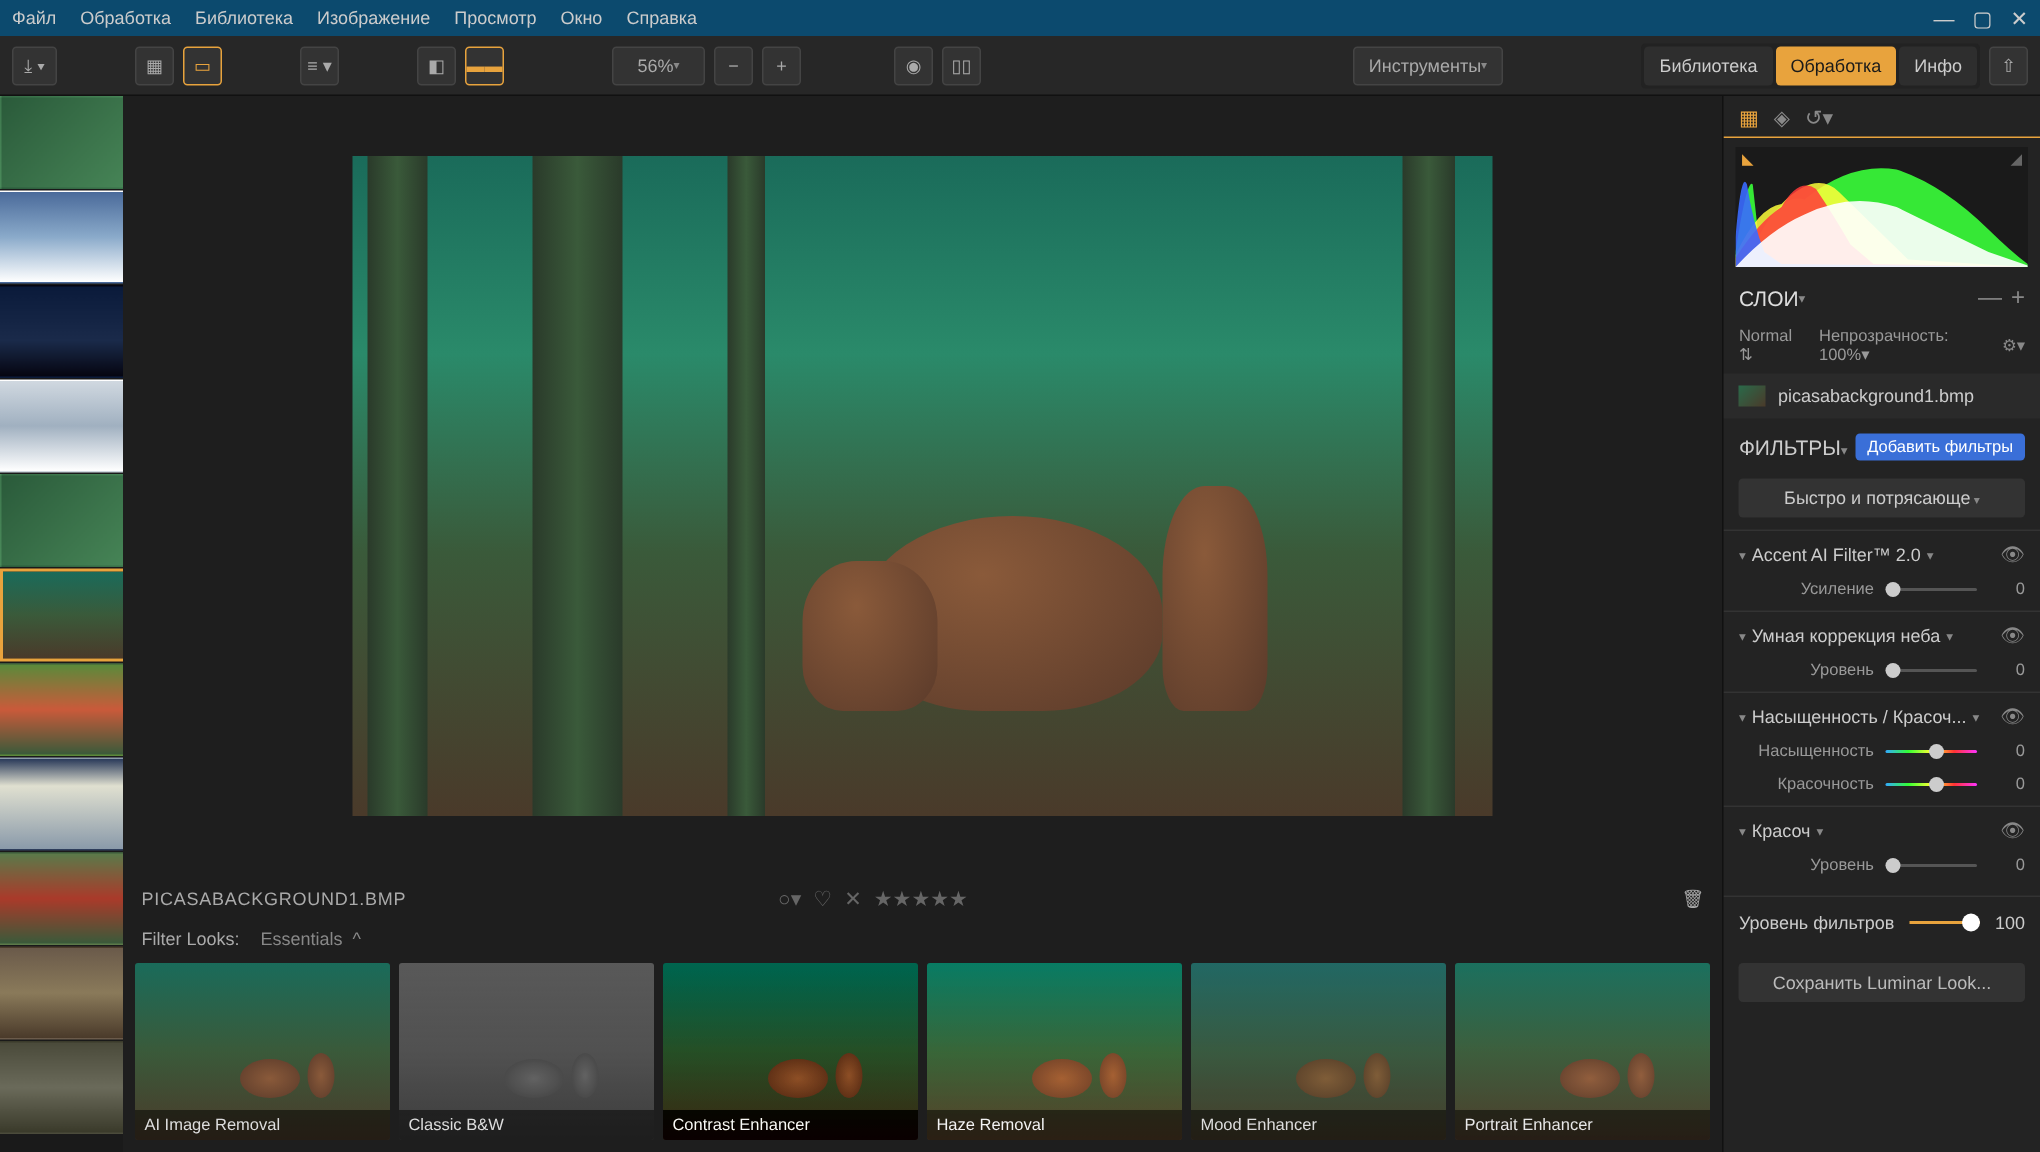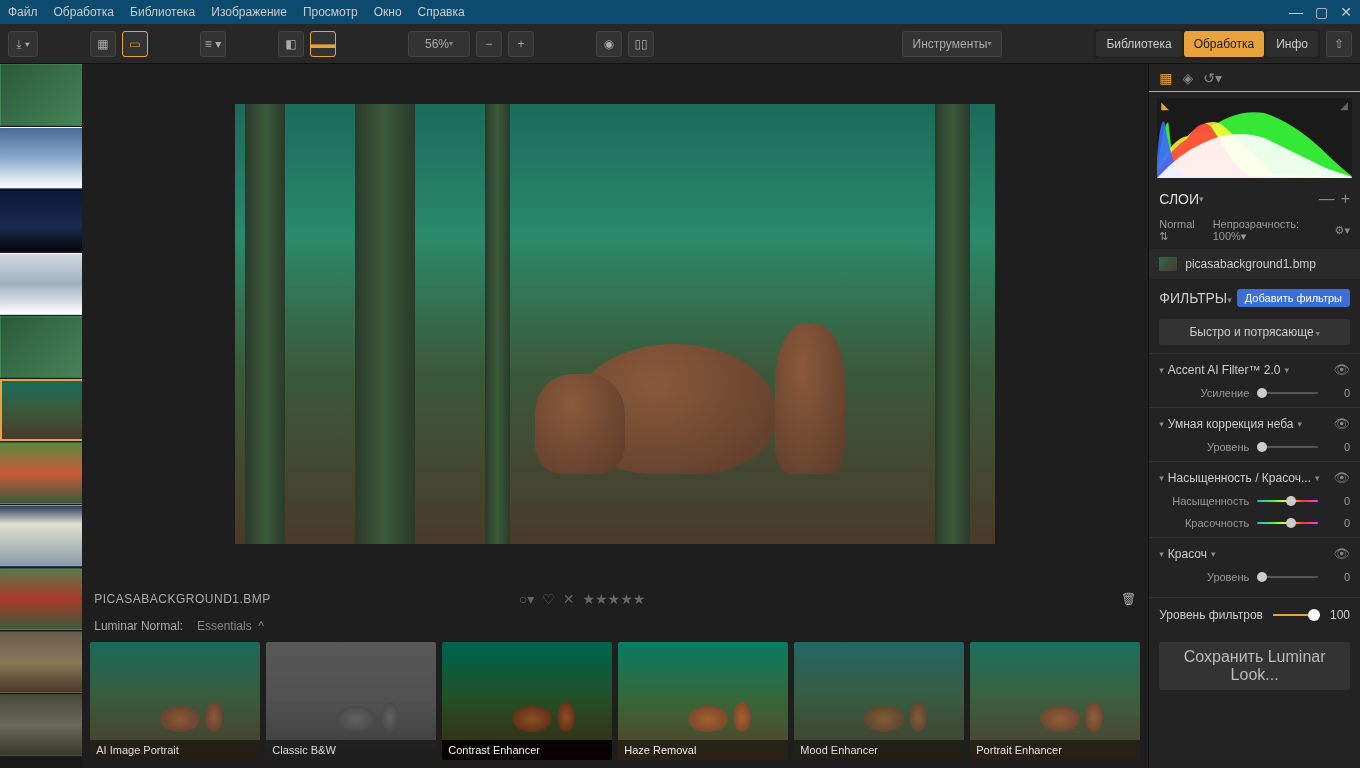--- a/index.html
+++ b/index.html
@@ -62,21 +62,21 @@
 .filter-title .eye { margin-left: auto; color: #888; font-size: 13px; }
 .slider-row { display: flex; align-items: center; margin-top: 10px; gap: 8px; font-size: 11px; color: #999; }
 .slider-row .slab { width: 90px; text-align: right; }
 .slider-row .track { flex: 1; height: 2px; background: #555; position: relative; border-radius: 1px; }
 .slider-row .track.rainbow { background: linear-gradient(90deg,#3af,#3f3,#ff3,#f33,#f3f); }
 .slider-row .knob { position: absolute; width: 10px; height: 10px; background: #ccc; border-radius: 50%; top: -4px; left: 0; }
 .slider-row .val { width: 24px; text-align: right; }
 .amount-row { display: flex; align-items: center; padding: 10px; gap: 10px; font-size: 12px; border-top: 1px solid #333; margin-top: 6px; }
 .amount-row .track { flex: 1; height: 2px; background: #e8a33d; position: relative; }
 .amount-row .knob { position: absolute; right: 0; top: -5px; width: 12px; height: 12px; background: #fff; border-radius: 50%; }
-.save-btn { margin: 10px; padding: 6px 10px; background: #333; text-align: center; border-radius: 3px; font-size: 16px; color: #bbb; }
+.save-btn { margin: 10px; padding: 6px 10px; background: #333; text-align: center; border-radius: 3px; font-size: 12px; color: #bbb; }
 ::-webkit-scrollbar { width: 8px; }
 ::-webkit-scrollbar-track { background: #1a1a1a; }
 ::-webkit-scrollbar-thumb { background: #444; }
 
 
 .t-blue { background: linear-gradient(180deg,#4a6a9a,#8aaaca,#ffffff); }
 .t-night { background: linear-gradient(180deg,#0a1a3a,#1a2a4a 60%,#050510); }
 .t-winter { background: linear-gradient(180deg,#d0d8e0,#a0b0c0,#ffffff); }
 .t-forest { background: linear-gradient(180deg,#1a6b5a,#3a5a3a,#4a3a2a); }
 .t-autumn { background: linear-gradient(180deg,#5a8a3a,#ca5a3a,#3a5a3a); }
@@ -164,28 +164,28 @@
       <span class="fname">PICASABACKGROUND1.BMP</span>
       <div class="icons">
         <span>○▾</span>
         <span>♡</span>
         <span>✕</span>
         <span>★★★★★</span>
       </div>
       <span style="margin-left:auto">🗑</span>
     </div>
     <div class="looks-header">
-      <span class="lab">Luminar Normal:</span>
+      <span class="lab">Filter Looks:</span>
       <span class="cat"><span>Essentials</span> &nbsp;^</span>
     </div>
     <div class="looks-strip">
       <div class="look">
           <div class="mini-bear" style="width:40px;height:26px;bottom:28px;left:70px"></div>
           <div class="mini-bear" style="width:18px;height:30px;bottom:28px;left:115px"></div>
-          <div class="look-label">AI Image Portrait</div>
+          <div class="look-label">AI Image Removal</div>
         </div>
       <div class="look bw">
           <div class="mini-bear" style="width:40px;height:26px;bottom:28px;left:70px"></div>
           <div class="mini-bear" style="width:18px;height:30px;bottom:28px;left:115px"></div>
           <div class="look-label">Classic B&amp;W</div>
         </div>
       <div class="look" style="filter:contrast(1.3)">
           <div class="mini-bear" style="width:40px;height:26px;bottom:28px;left:70px"></div>
           <div class="mini-bear" style="width:18px;height:30px;bottom:28px;left:115px"></div>
           <div class="look-label">Contrast Enhancer</div>

